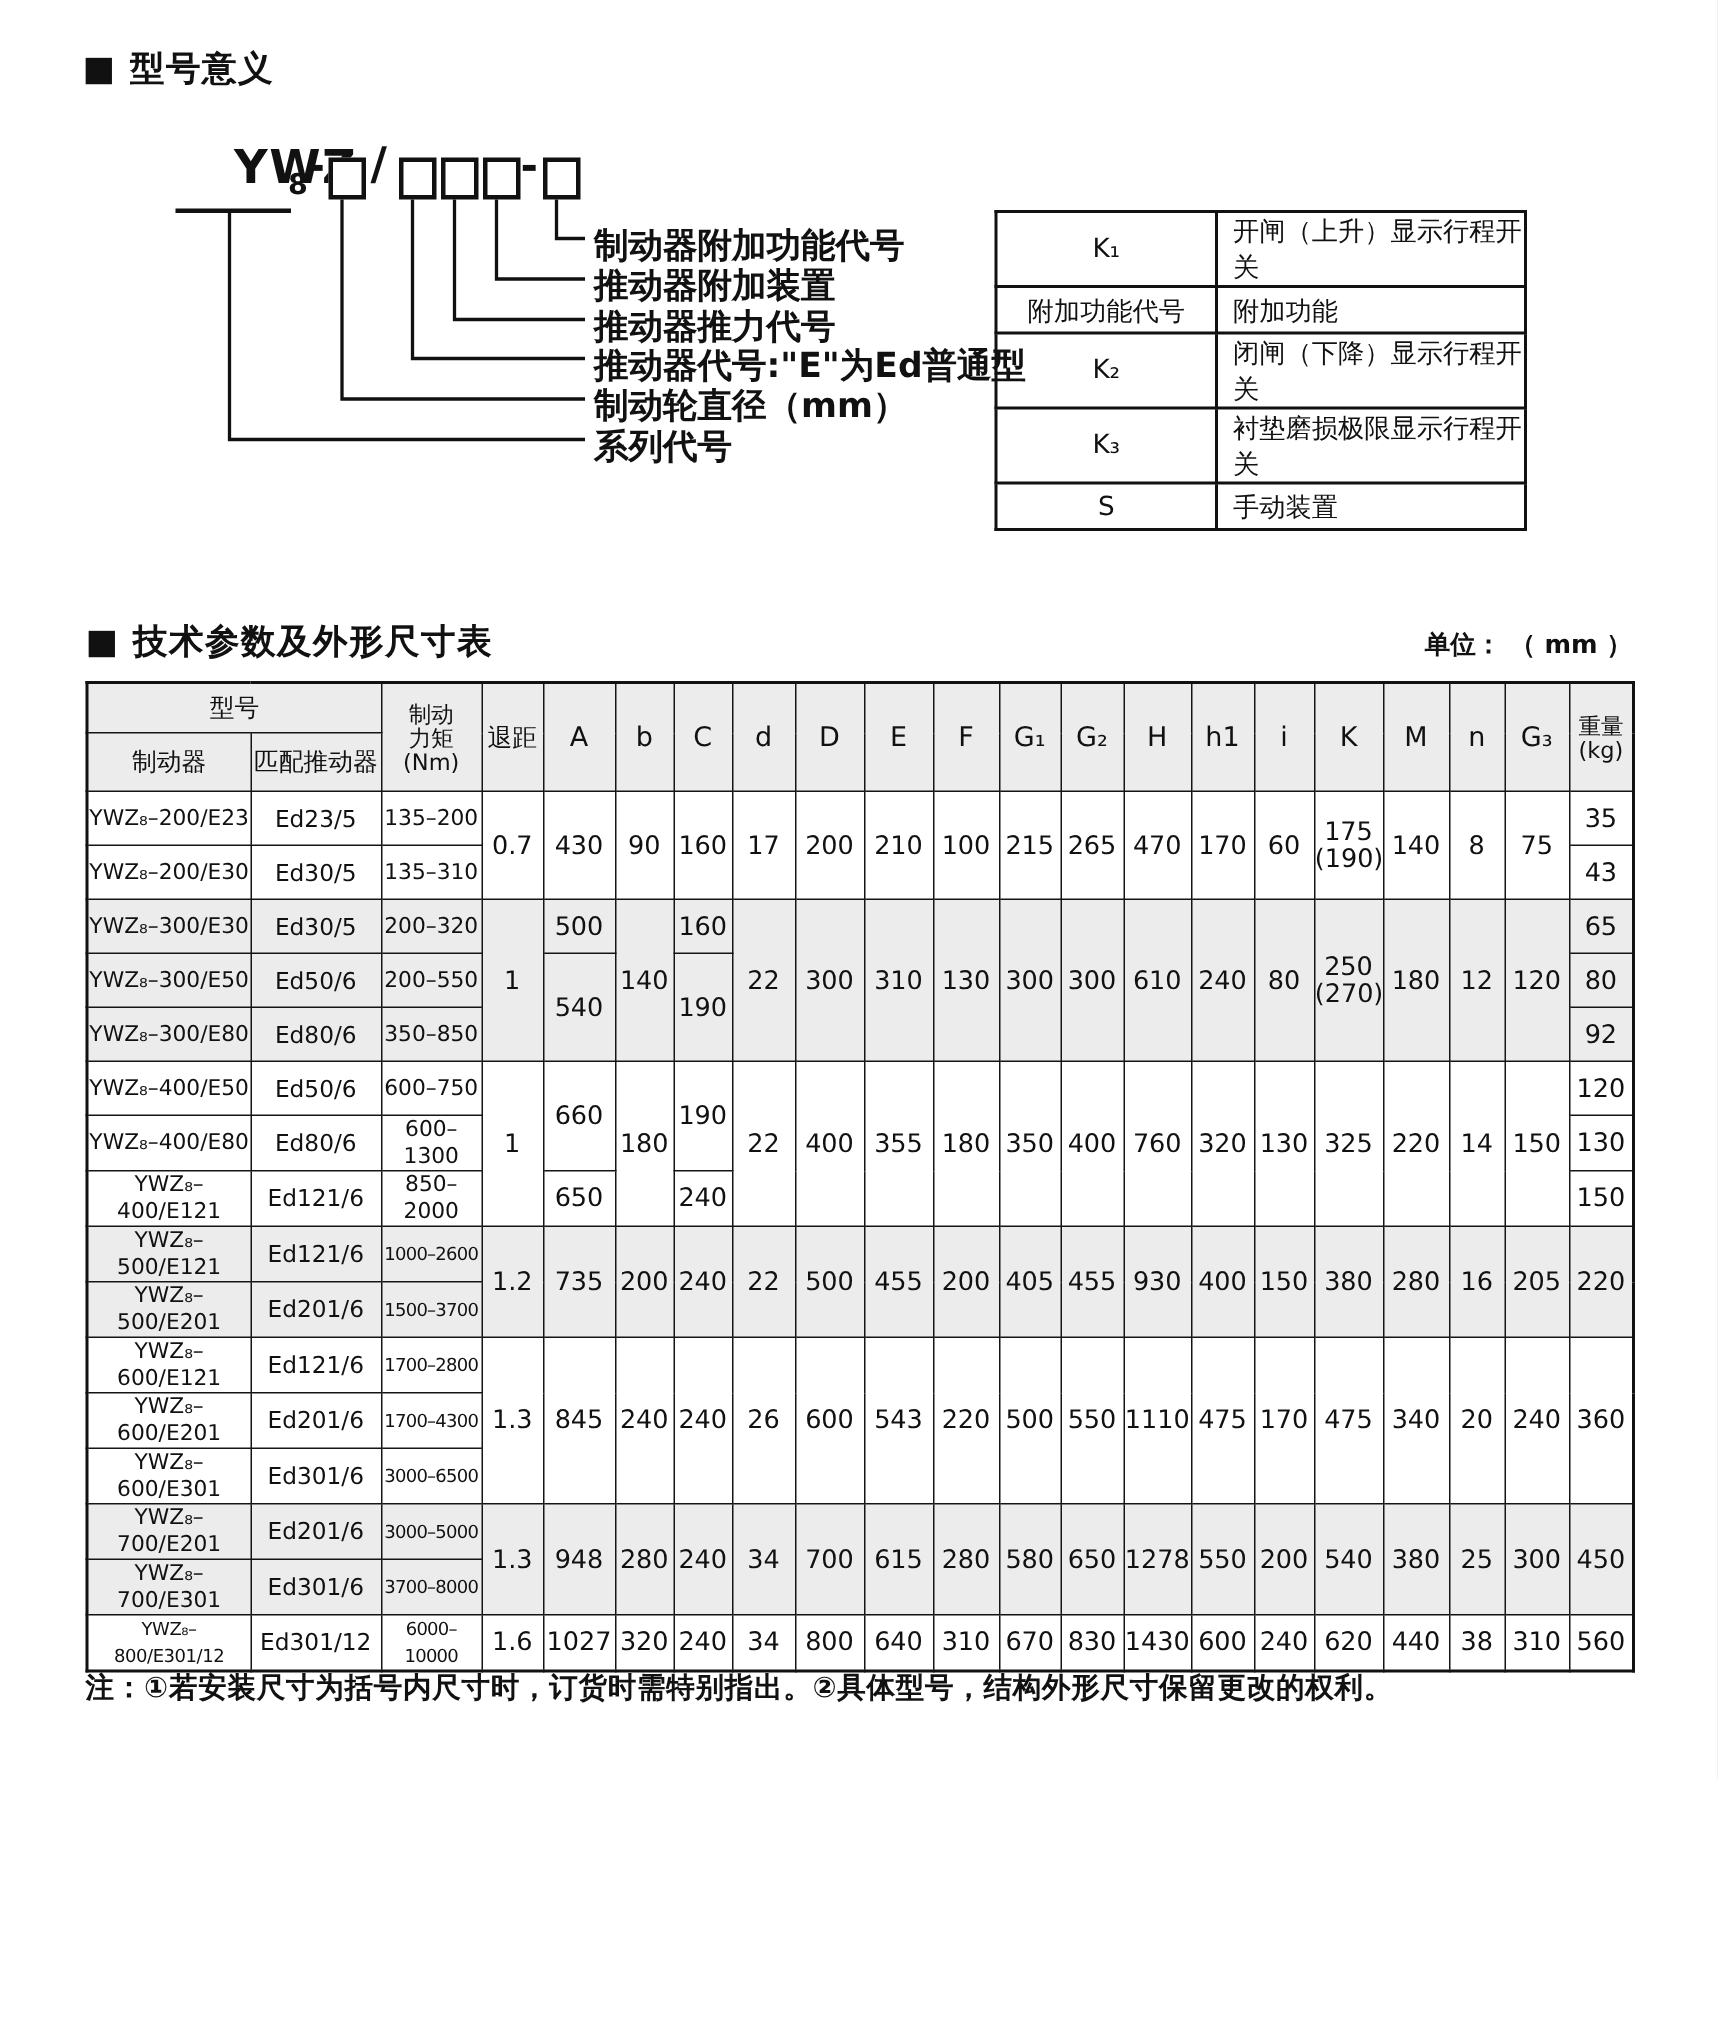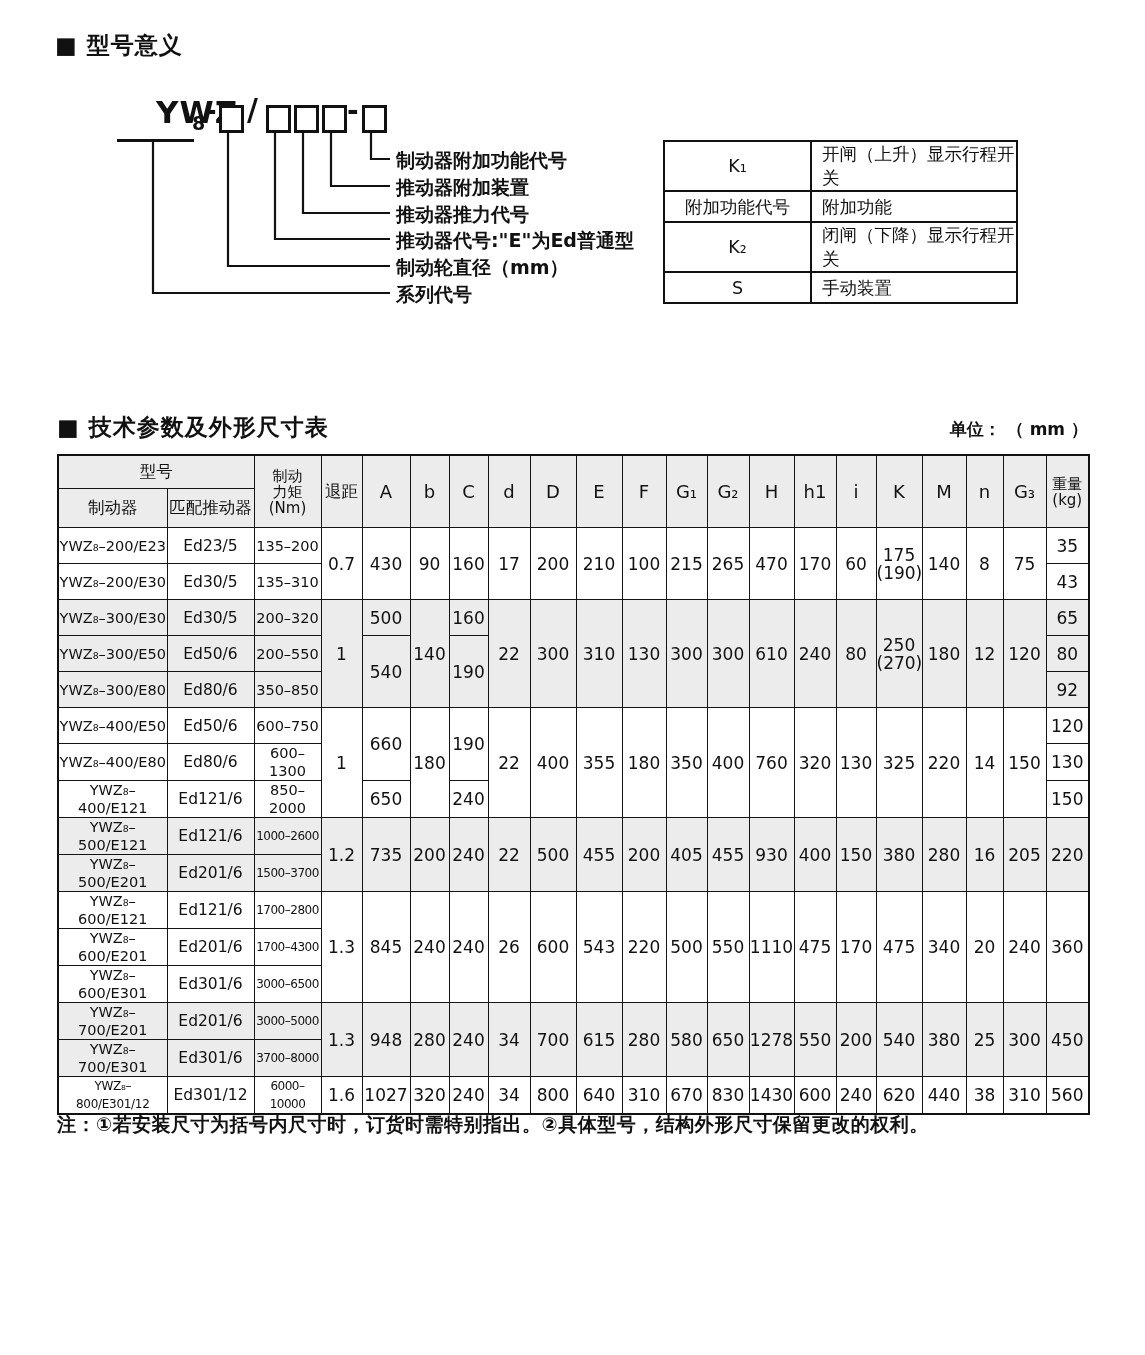--- a/index.html
+++ b/index.html
@@ -18,21 +18,21 @@
   #model-slash{left:247px;top:92px;font-size:30px;font-weight:bold;}
   #model-dash2{left:347px;top:94px;font-size:28px;font-weight:bold;}
   .ph-box{position:absolute;width:19px;height:22px;border:3px solid #111;background:#fff;}
   #box1{left:219px;top:105px;}
   #box2{left:266px;top:105px;}
   #box3{left:294px;top:105px;}
   #box4{left:322px;top:105px;}
   #box5{left:362px;top:105px;}
   #series-underline{position:absolute;left:117px;top:139px;width:77px;height:3px;background:#111;}
   #callout-svg{position:absolute;left:0;top:0;}
-  .callout-label{position:absolute;left:396px;font-size:19px;font-weight:600;white-space:nowrap;}
+  .callout-label{position:absolute;left:396px;font-size:23px;font-weight:600;white-space:nowrap;}
   
   #func-title{position:absolute;left:663px;top:102px;width:353px;text-align:center;font-size:21px;font-weight:bold;letter-spacing:2px;}
   #func-table{position:absolute;left:663px;top:140px;width:353px;border-collapse:collapse;table-layout:fixed;border:2.5px solid #111;}
   #func-table th,#func-table td{border:2px solid #111;height:29px;font-weight:normal;text-align:center;vertical-align:middle;padding:0;font-size:17.5px;}
   #func-table .l{text-align:left;padding-left:10px;}
   
   #sec2-row{position:absolute;left:57px;top:412px;width:1031px;display:flex;justify-content:space-between;align-items:baseline;}
   #sec2-title{font-size:23px;font-weight:bold;letter-spacing:1px;}
   #unit-label{font-size:17px;font-weight:600;margin-left:28px;}
   
@@ -101,20 +101,24 @@
     </tr>
     <tr>
       <th>附加功能代号</th>
       <th class="l">附加功能</th>
     </tr>
     <tr>
       <td>K₂</td>
       <td class="l">闭闸（下降）显示行程开关</td>
     </tr>
     <tr>
+      <td>K₃</td>
+      <td class="l">衬垫磨损极限显示行程开关</td>
+    </tr>
+    <tr>
       <td>S</td>
       <td class="l">手动装置</td>
     </tr>
   </tbody>
     </table>
 
   <div id="sec2-row">
     <div id="sec2-title">■ 技术参数及外形尺寸表</div>
     <div id="unit-label">单位： （ mm ）</div>
   </div>

